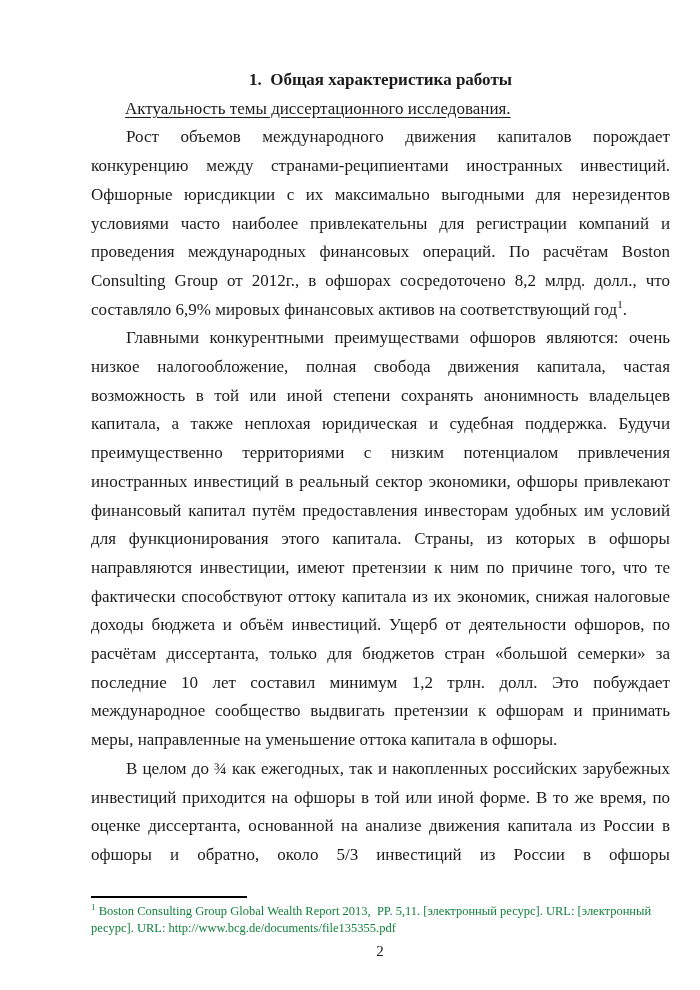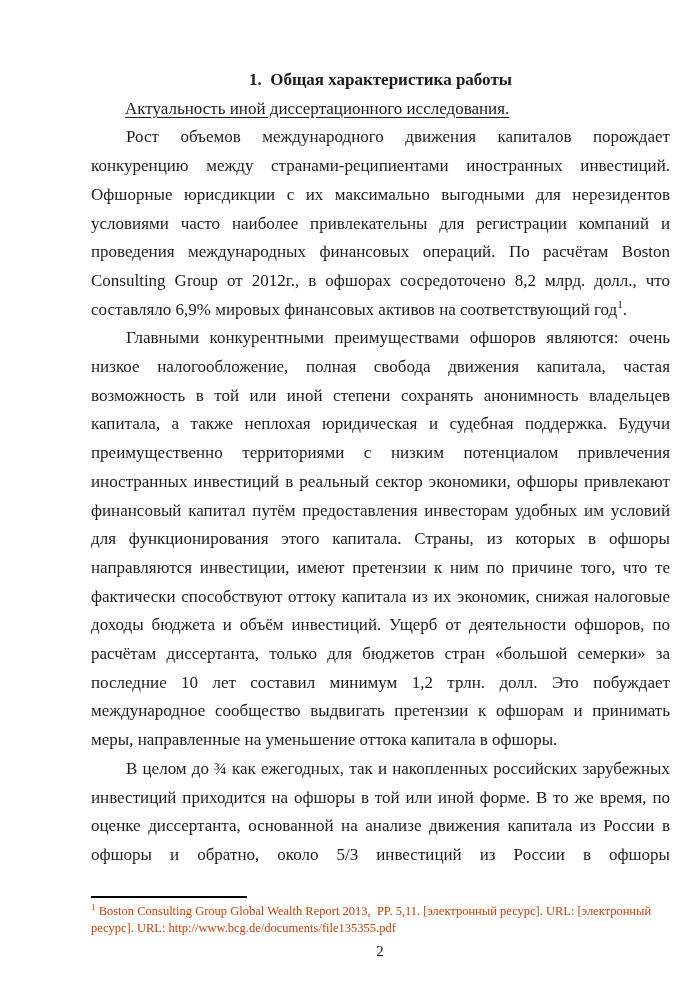--- a/index.html
+++ b/index.html
@@ -56,21 +56,21 @@
     line-height: 0;
     vertical-align: super;
   }
   .footnote-block {
     position: absolute;
     top: 884px;
     left: 61px;
     width: 585px;
     font-size: 12.5px;
     line-height: 16.5px;
-    color: #c2410c;
+    color: #15803d;
   }
   .footnote-rule {
     width: 156px;
     height: 2px;
     background: #000000;
     margin: 0 0 5px 0;
   }
   .footnote-text {
     margin: 0;
     text-align: left;
@@ -91,21 +91,21 @@
   }
 </style>
 </head>
 <body>
 
 <div class="page">
   <div class="content">
 
     <p class="doc-title">1.&nbsp; Общая характеристика работы</p>
 
-    <p class="section-heading"><span>Актуальность иной диссертационного исследования.</span></p>
+    <p class="section-heading"><span>Актуальность темы диссертационного исследования.</span></p>
 
     <p class="body-par"><span>Рост объемов международного движения капиталов порождает конкуренцию между странами-реципиентами иностранных инвестиций. Офшорные юрисдикции с их максимально выгодными для нерезидентов условиями часто наиболее привлекательны для регистрации компаний и проведения международных финансовых операций. По расчётам Boston Consulting Group от 2012г., в офшорах сосредоточено 8,2 млрд. долл., что составляло 6,9% мировых финансовых активов на соответствующий год</span><sup class="fn-ref">1</sup><span>.</span></p>
 
     <p class="body-par">Главными конкурентными преимуществами офшоров являются: очень низкое налогообложение, полная свобода движения капитала, частая возможность в той или иной степени сохранять анонимность владельцев капитала, а также неплохая юридическая и судебная поддержка. Будучи преимущественно территориями с низким потенциалом привлечения иностранных инвестиций в реальный сектор экономики, офшоры привлекают финансовый капитал путём предоставления инвесторам удобных им условий для функционирования этого капитала. Страны, из которых в офшоры направляются инвестиции, имеют претензии к ним по причине того, что те фактически способствуют оттоку капитала из их экономик, снижая налоговые доходы бюджета и объём инвестиций. Ущерб от деятельности офшоров, по расчётам диссертанта, только для бюджетов стран «большой семерки» за последние 10 лет составил минимум 1,2 трлн. долл. Это побуждает международное сообщество выдвигать претензии к офшорам и принимать меры, направленные на уменьшение оттока капитала в офшоры.</p>
 
     <p class="body-par continued">В целом до ¾ как ежегодных, так и накопленных российских зарубежных инвестиций приходится на офшоры в той или иной форме. В то же время, по оценке диссертанта, основанной на анализе движения капитала из России в офшоры и обратно, около 5/3 инвестиций из России в офшоры</p>
 
   </div>
 
   <div class="footnote-block">

